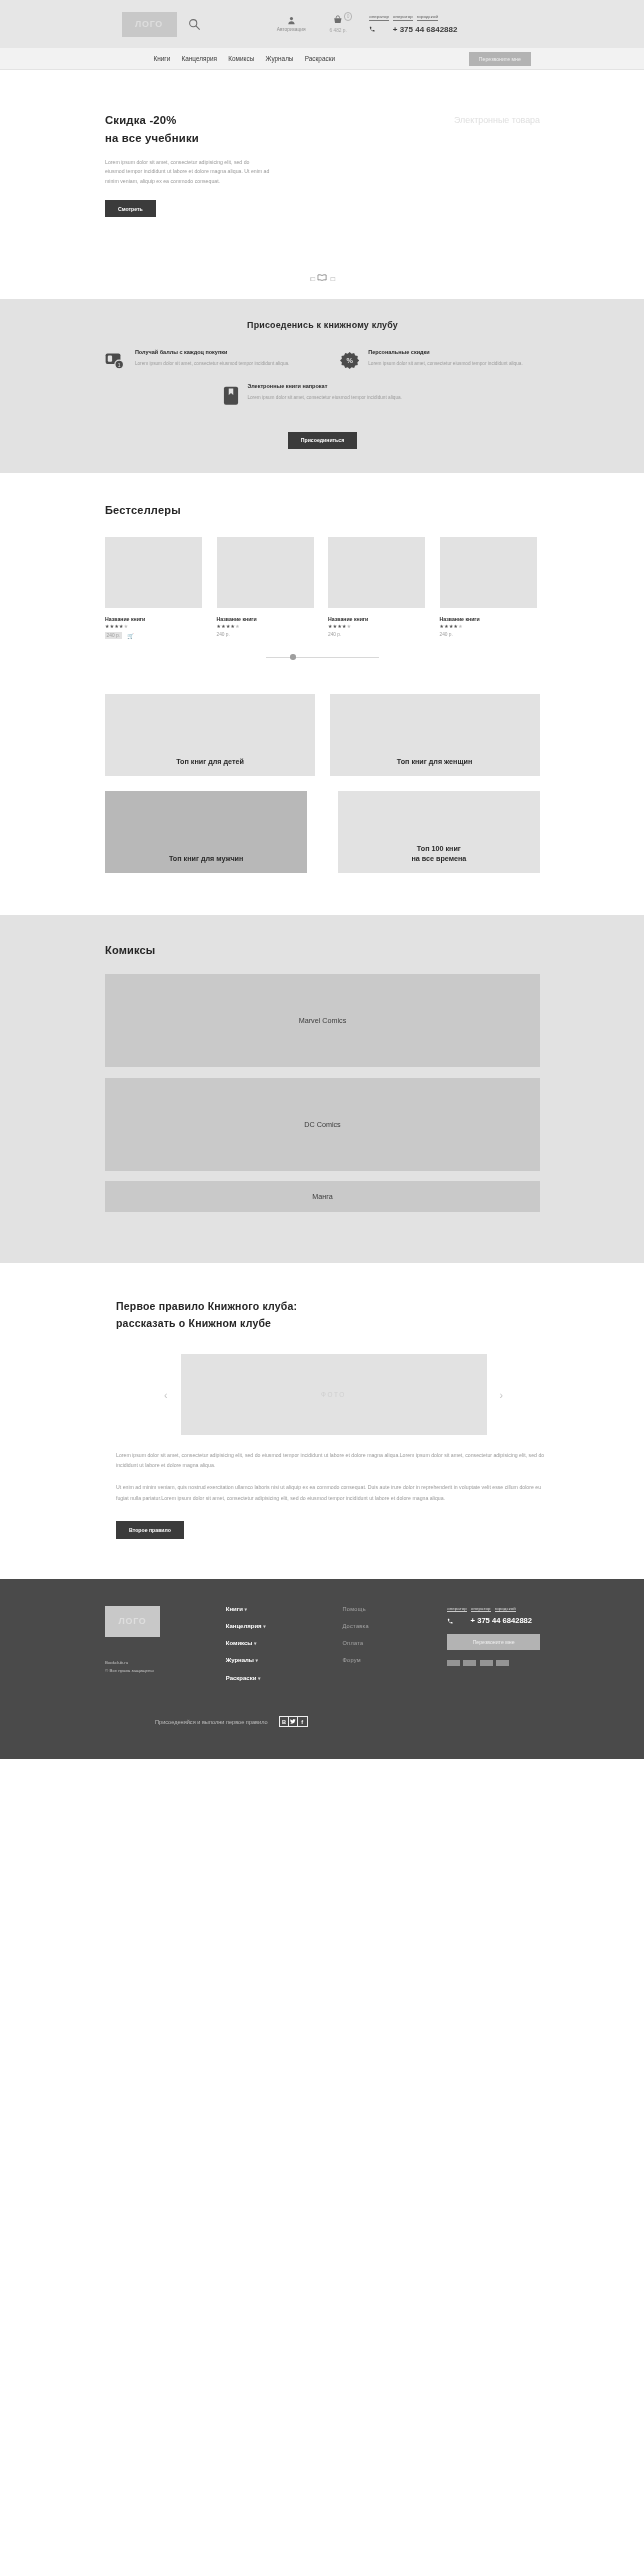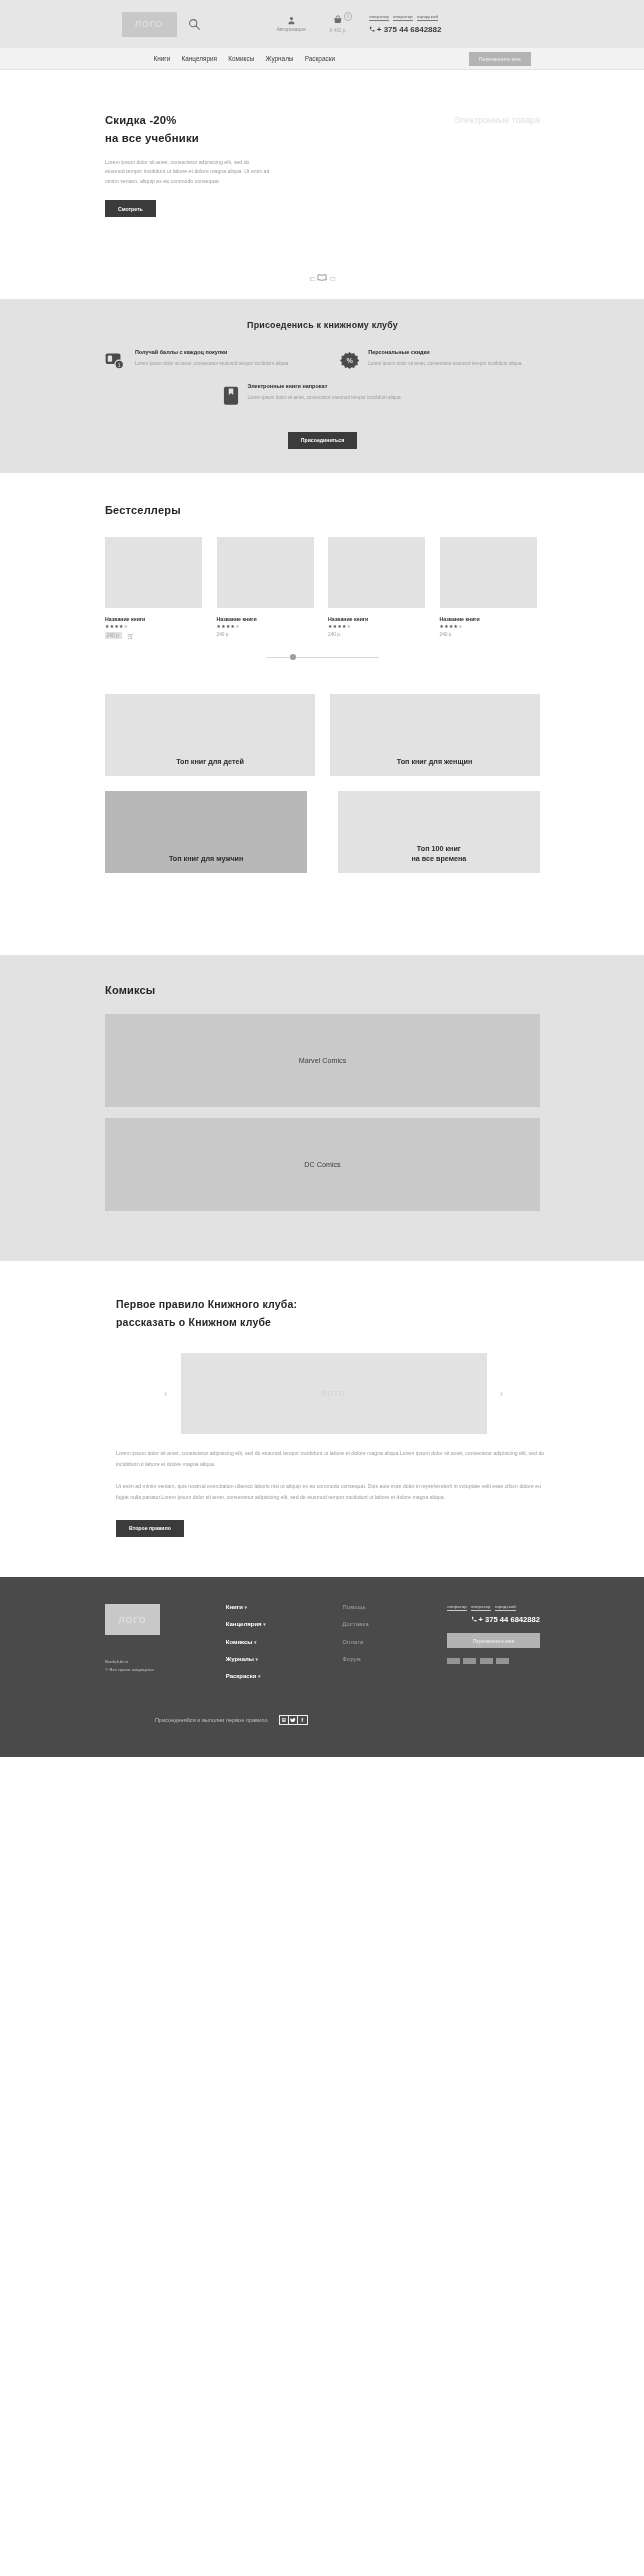--- a/index.html
+++ b/index.html
@@ -51,22 +51,22 @@
     border: 0.8px solid #b5b5b5; color: #b5b5b5;
     font-size: 4.8px; display:flex; align-items:center; justify-content:center;
   }
   .phone-block { margin-left: 22.5px; display: flex; flex-direction: column; }
   .operators { display: flex; gap: 4px; }
   .operators span {
     font-size: 4.4px; color: #5a5a5a; border-bottom: 0.8px solid #7a7a7a;
     padding-bottom: 0.8px; letter-spacing: 0.1px;
   }
   .phone-row {
-    display: flex; align-items: center; gap: 1px;
-    margin-top: 4px; font-size: 8px; font-weight: bold; color: #3d3d3d; justify-content: flex-end;
+    display: flex; align-items: center; gap: 17px;
+    margin-top: 4px; font-size: 8px; font-weight: bold; color: #3d3d3d;
   }
 
   
   .navbar {
     background: #f2f2f2; height: 22px;
     display: flex; align-items: center;
     border-bottom: 0.8px solid #e3e3e3;
   }
   .navbar-inner {
     width: 564px; margin: 0 auto; display: flex; align-items: center;
@@ -149,21 +149,21 @@
   .slider-track {
     margin: 17.7px auto 0; width: 113px; height: 0.8px; background: #d8d8d8;
     position: relative;
   }
   .slider-knob {
     position: absolute; left: 24px; top: -2.4px;
     width: 5.6px; height: 5.6px; border-radius: 50%; background: #9e9e9e;
   }
 
   
-  .tiles { background: #ffffff; padding: 13px 0 68px; }
+  .tiles { background: #ffffff; padding: 13px 0 28px; }
   .tiles-row { display: flex; gap: 14.5px; margin-bottom: 14.5px; }
   .tile {
     width: 210px; height: 82px;
     background: #e2e2e2;
     display: flex; align-items: flex-end; justify-content: center;
     padding-bottom: 8.9px;
     font-size: 7.2px; font-weight: bold; color: #2b2b2b;
     cursor: pointer;
     text-align: center; line-height: 1.4;
   }
@@ -457,20 +457,21 @@
 на все времена</div>
       </div>
     </div>
   </section>
 
   <section class="comics">
     <div class="container">
       <div class="section-title">Комиксы</div>
       <div class="comic-banner b1">Marvel Comics</div>
       <div class="comic-banner b2">DC Comics</div>
+      <div class="comic-banner b3">Манга</div>
     </div>
   </section>
 
   <section class="rule">
     <div class="container">
       <h2>
         <span>Первое правило Книжного клуба:</span><br>
         <span>рассказать о Книжном клубе</span>
       </h2>
 

